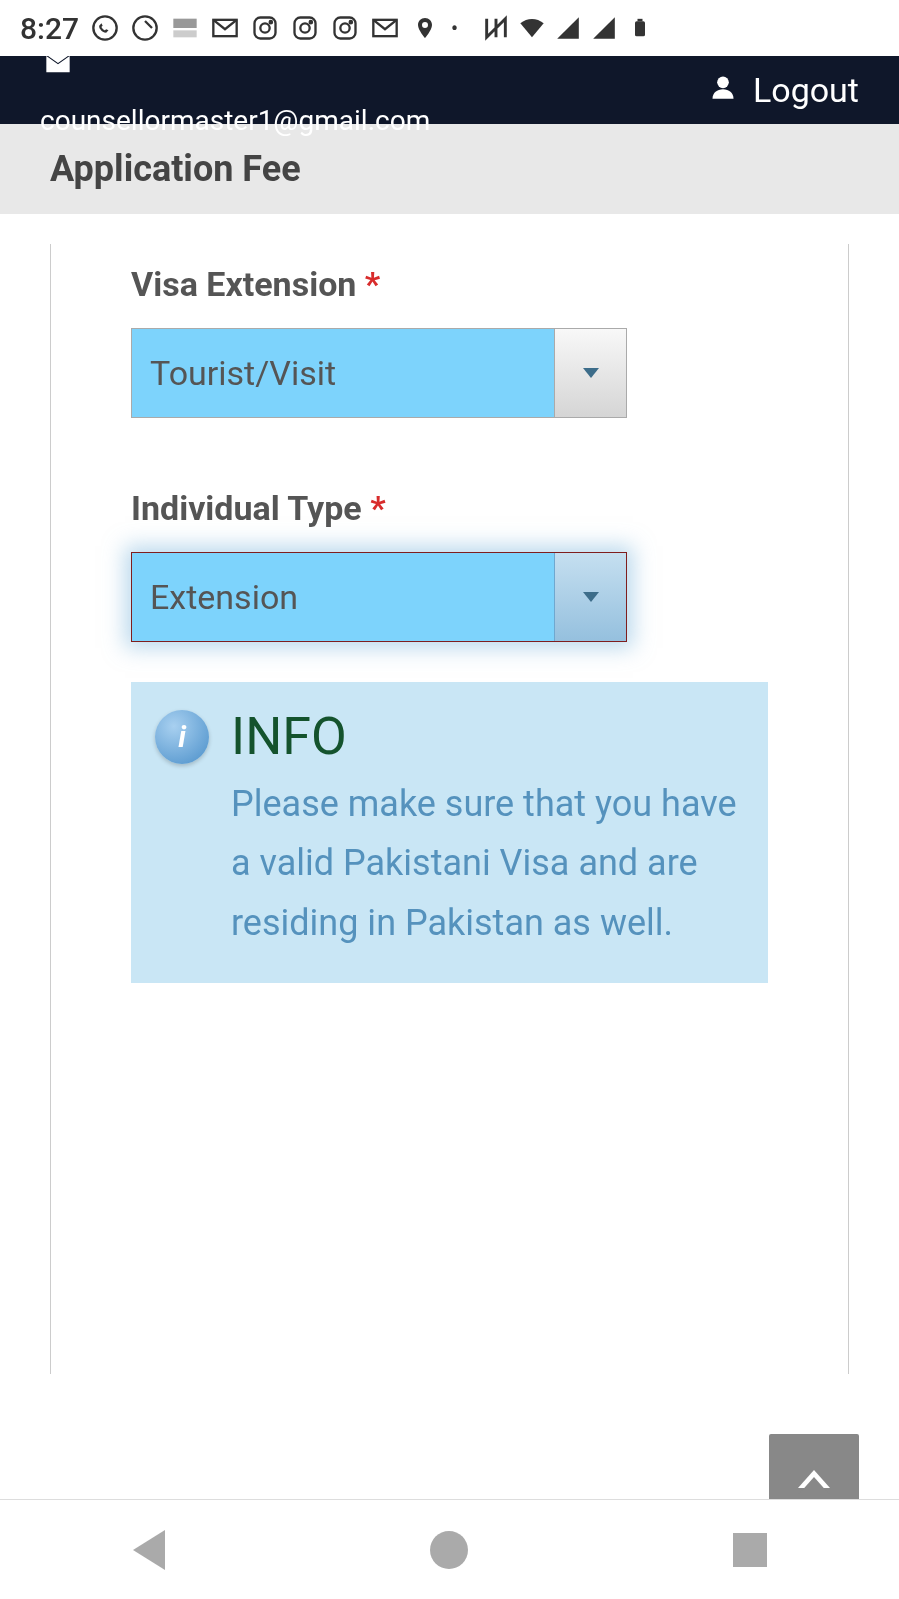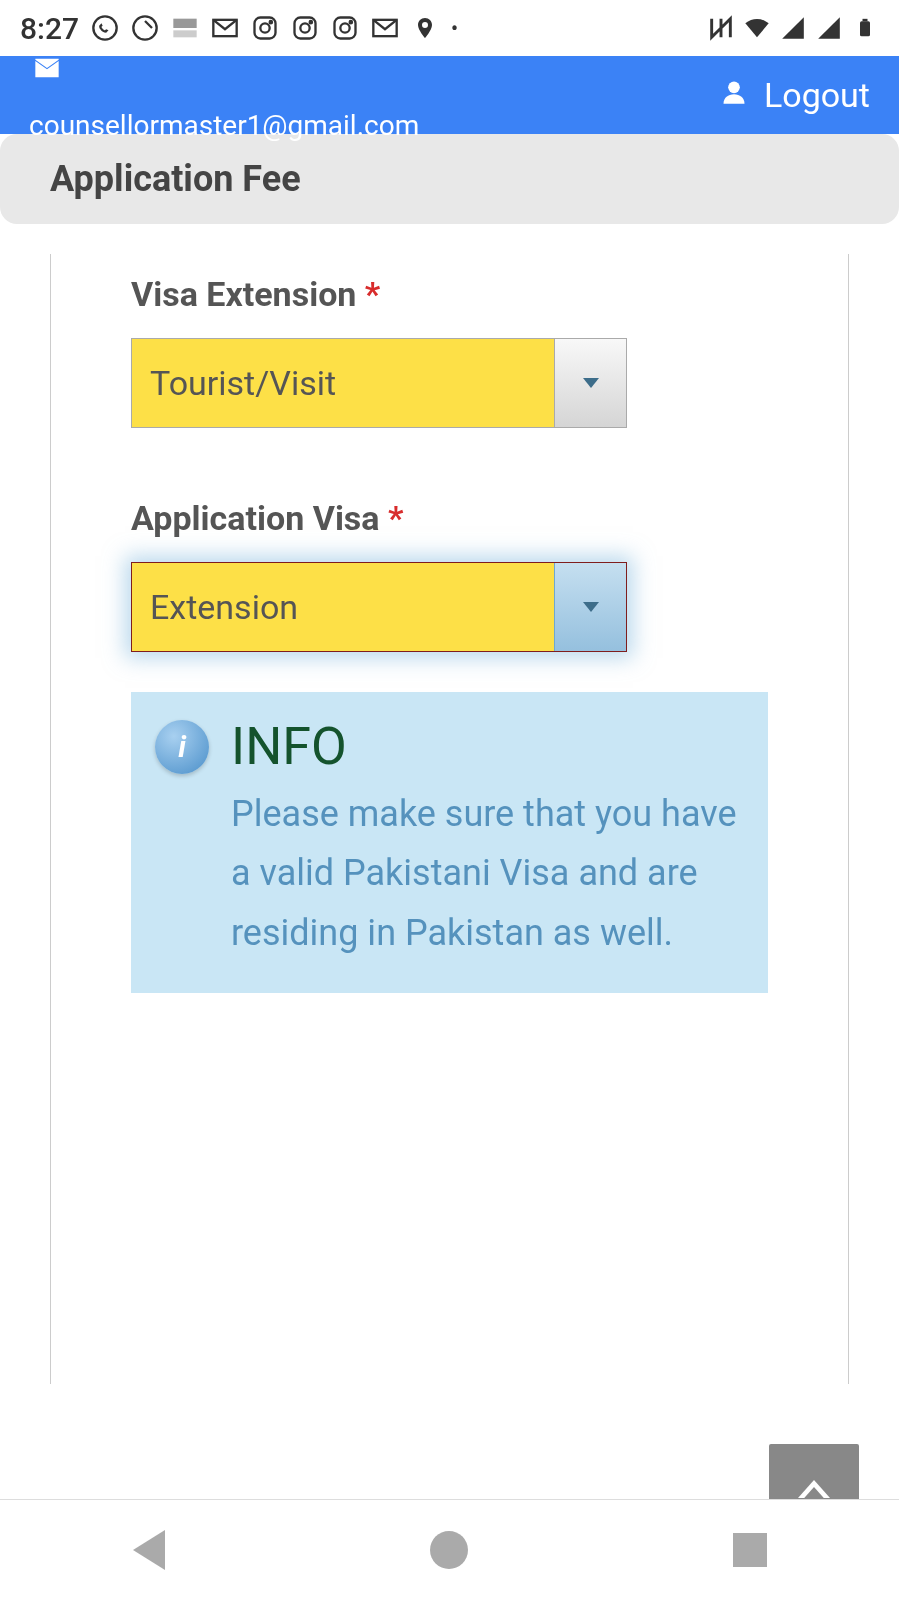--- a/index.html
+++ b/index.html
@@ -9,54 +9,53 @@
       height: 1599px;
       background: #fff;
       position: relative;
       overflow: hidden;
     }
     .status-bar {
       height: 56px;
       background: #fff;
       display: flex;
       align-items: center;
-      justify-content: space-between;
+      justify-content: flex-start;
       padding: 0 20px;
       font-size: 30px;
       font-weight: 500;
       color: #333;
       gap: 24px;
     }
     .status-left { display: flex; align-items: center; gap: 12px; }
     .status-right { display: flex; align-items: center; gap: 8px; }
     .status-icon { width: 28px; height: 28px; display: inline-flex; align-items: center; justify-content: center; }
     
     .header {
-      background: #3b82f6;
-      height: 78px;
+      background: #0f172a;
+      height: 68px;
       display: flex;
       align-items: center;
       justify-content: space-between;
-      padding: 0 29px;
+      padding: 0 40px;
       color: #fff;
     }
     .header-left { display: flex; align-items: center; gap: 10px; font-size: 28px; }
     .header-left .email { margin-top: 18px; }
     .envelope-icon { font-size: 36px; }
     .header-right { display: flex; align-items: center; gap: 16px; font-size: 34px; }
     .user-icon { font-size: 30px; }
     
     .tabs {
       height: 90px;
       background: #e8e8e8;
       display: flex;
       align-items: center;
       justify-content: space-between;
       padding: 0 50px;
-      border-radius: 17px;
     }
     .tab {
       font-size: 36px;
       font-weight: 700;
       color: #444;
     }
     
     .content {
       padding: 30px 50px 0 50px;
       position: relative;
@@ -77,21 +76,21 @@
       display: block;
     }
     .required { color: #d82c2c; }
     
     .select-wrapper {
       position: relative;
       width: 100%;
       max-width: 496px;
       height: 90px;
       border: 1px solid #aaa;
-      background: #fde047;
+      background: #7dd3fc;
       display: flex;
       align-items: center;
       gap: 24px;
     }
     .select-value {
       flex: 1;
       padding: 0 18px;
       font-size: 34px;
       color: #555;
       white-space: nowrap;
@@ -355,21 +354,21 @@
         <div class="select-value">Tourist/Visit</div>
         <div class="select-button">
           <div class="caret"></div>
         </div>
       </div>
     </div>
 
 
     <div class="form-group" style="margin-bottom:40px;">
       <label class="form-label">
-        <span>Application Visa</span> <span class="required">*</span>
+        <span>Individual Type</span> <span class="required">*</span>
       </label>
       <div class="select-wrapper focused">
         <div class="select-value">Extension</div>
         <div class="select-button">
           <div class="caret"></div>
         </div>
       </div>
     </div>
 
     <div class="info-box">

